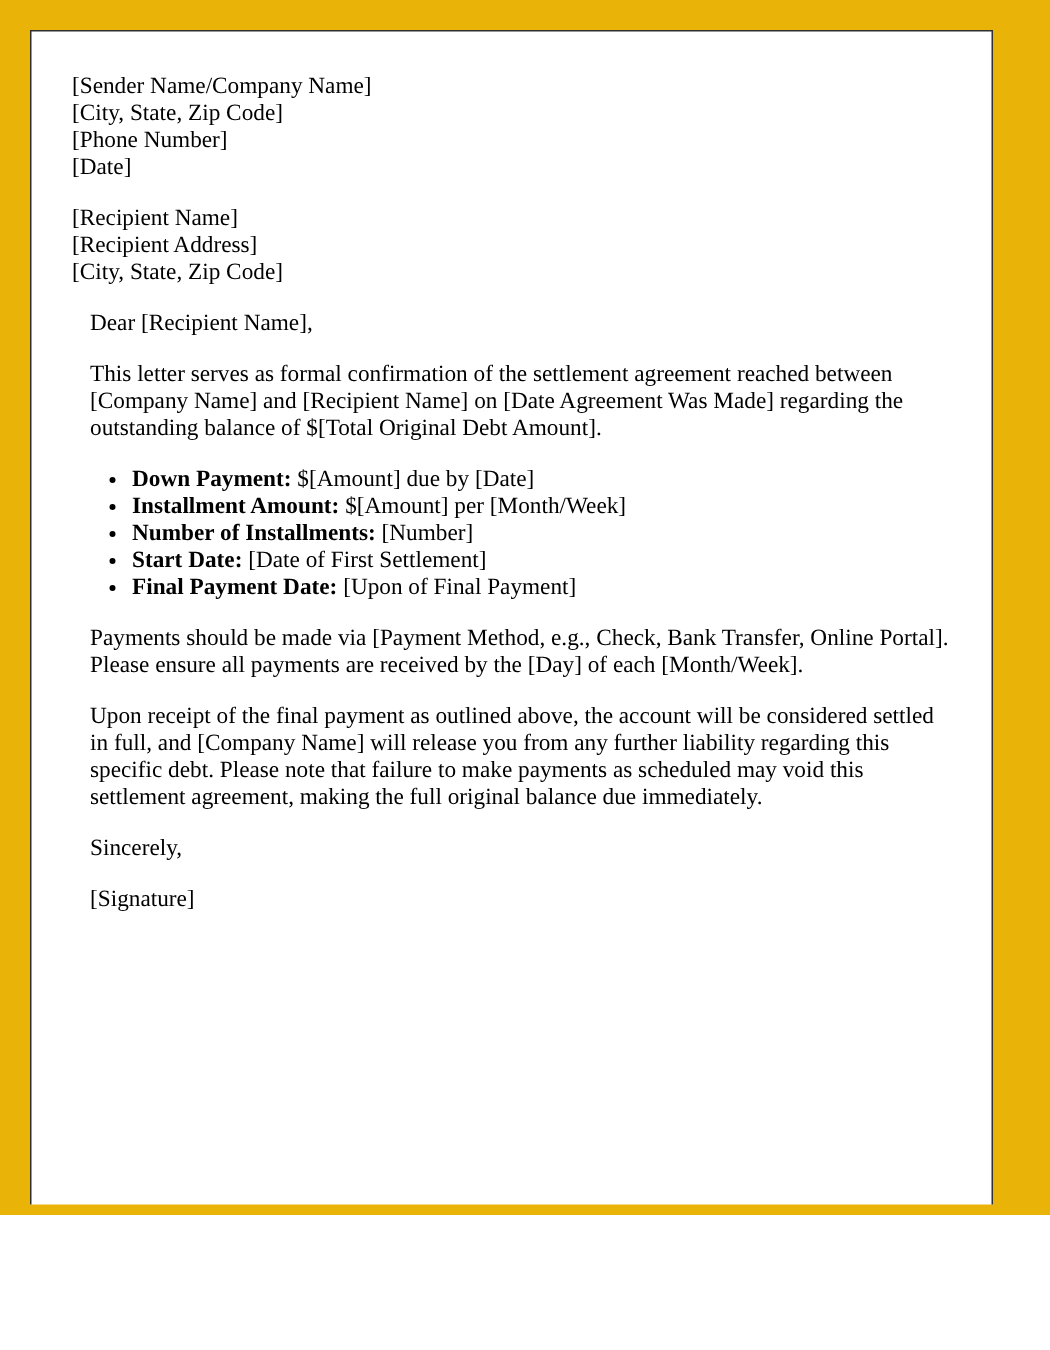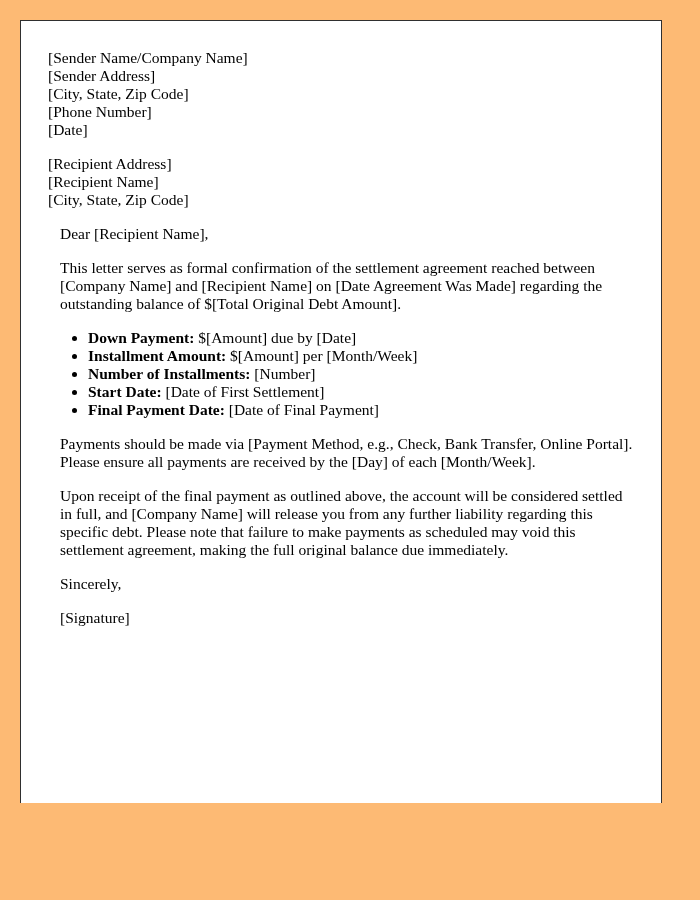--- a/index.html
+++ b/index.html
@@ -6,22 +6,22 @@
   html, body {
     width: 700px;
     height: 900px;
     background: #ffffff;
     font-family: "Liberation Serif", "DejaVu Serif", serif;
     color: #000000;
   }
   .canvas {
     position: relative;
     width: 700px;
-    height: 900px;
-    background: #fdba74;
+    height: 810px;
+    background: #eab308;
     overflow: hidden;
   }
   .page {
     position: absolute;
     left: 20px;
     top: 20px;
     width: 642px;
     height: 783px;
     border: 1px solid #2f2f2f;
     border-bottom: none;
@@ -46,29 +46,28 @@
   ul.plan li strong { font-weight: bold; }
 </style>
 </head>
 <body>
 
 <div class="canvas">
   <div class="page">
 
     <div class="block">
       <div class="line">[Sender Name/Company Name]</div>
-      <div class="line">[Sender Address]</div>
       <div class="line">[City, State, Zip Code]</div>
       <div class="line">[Phone Number]</div>
       <div class="line">[Date]</div>
     </div>
 
     <div class="block">
+      <div class="line">[Recipient Name]</div>
       <div class="line">[Recipient Address]</div>
-      <div class="line">[Recipient Name]</div>
       <div class="line">[City, State, Zip Code]</div>
     </div>
 
 
     <p class="para">Dear [Recipient Name],</p>
 
     <p class="para">This letter serves as formal confirmation of the settlement agreement reached between [Company Name] and [Recipient Name] on [Date Agreement Was Made] regarding the outstanding balance of $[Total Original Debt Amount].</p>
 
 
     <ul class="plan">
@@ -83,21 +82,21 @@
       <li>
         <strong>Number of Installments:</strong>
         <span>[Number]</span>
       </li>
       <li>
         <strong>Start Date:</strong>
         <span>[Date of First Settlement]</span>
       </li>
       <li>
         <strong>Final Payment Date:</strong>
-        <span>[Date of Final Payment]</span>
+        <span>[Upon of Final Payment]</span>
       </li>
     </ul>
 
     <p class="para">Payments should be made via [Payment Method, e.g., Check, Bank Transfer, Online Portal]. Please ensure all payments are received by the [Day] of each [Month/Week].</p>
 
     <p class="para">Upon receipt of the final payment as outlined above, the account will be considered settled in full, and [Company Name] will release you from any further liability regarding this specific debt. Please note that failure to make payments as scheduled may void this settlement agreement, making the full original balance due immediately.</p>
 
 
     <p class="para">Sincerely,</p>
 

